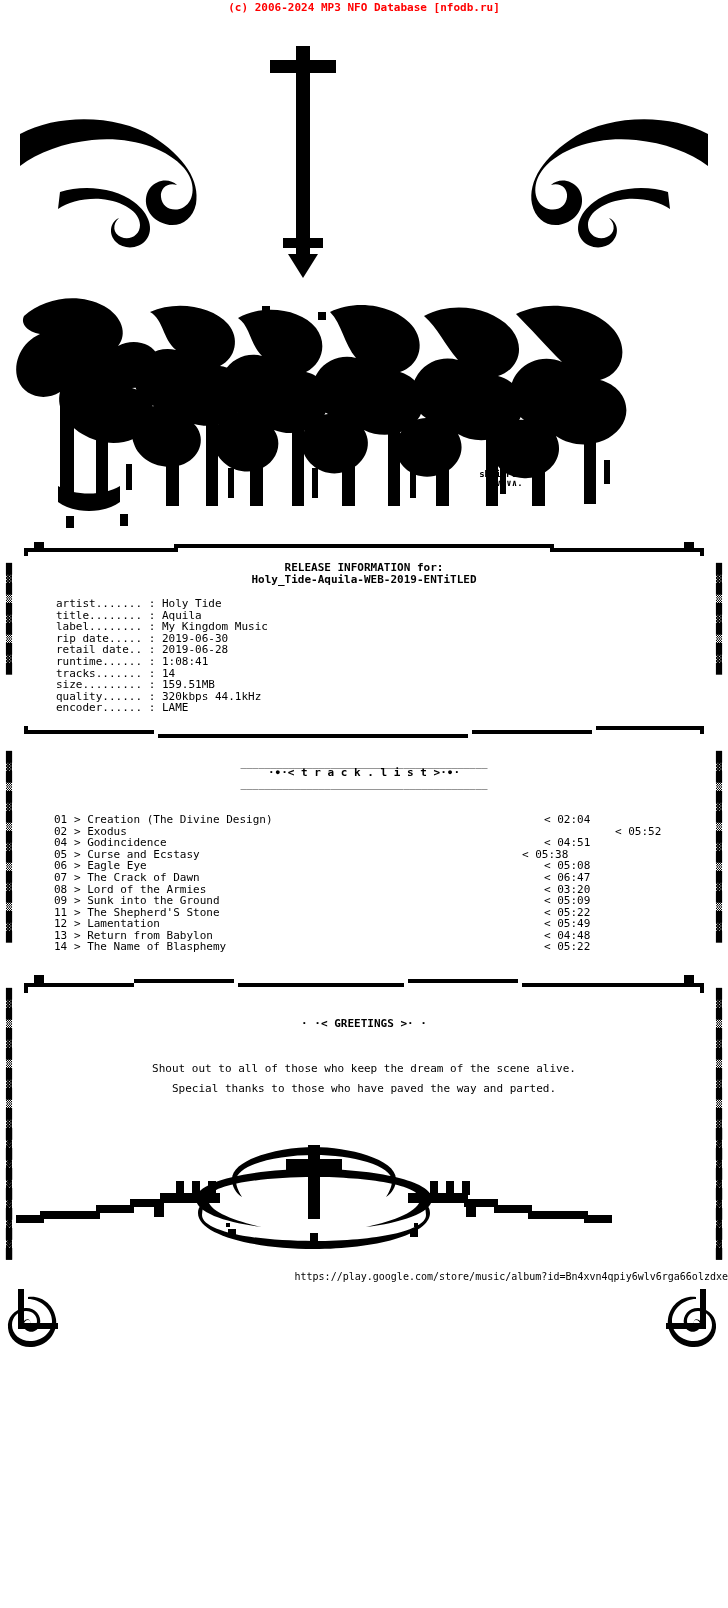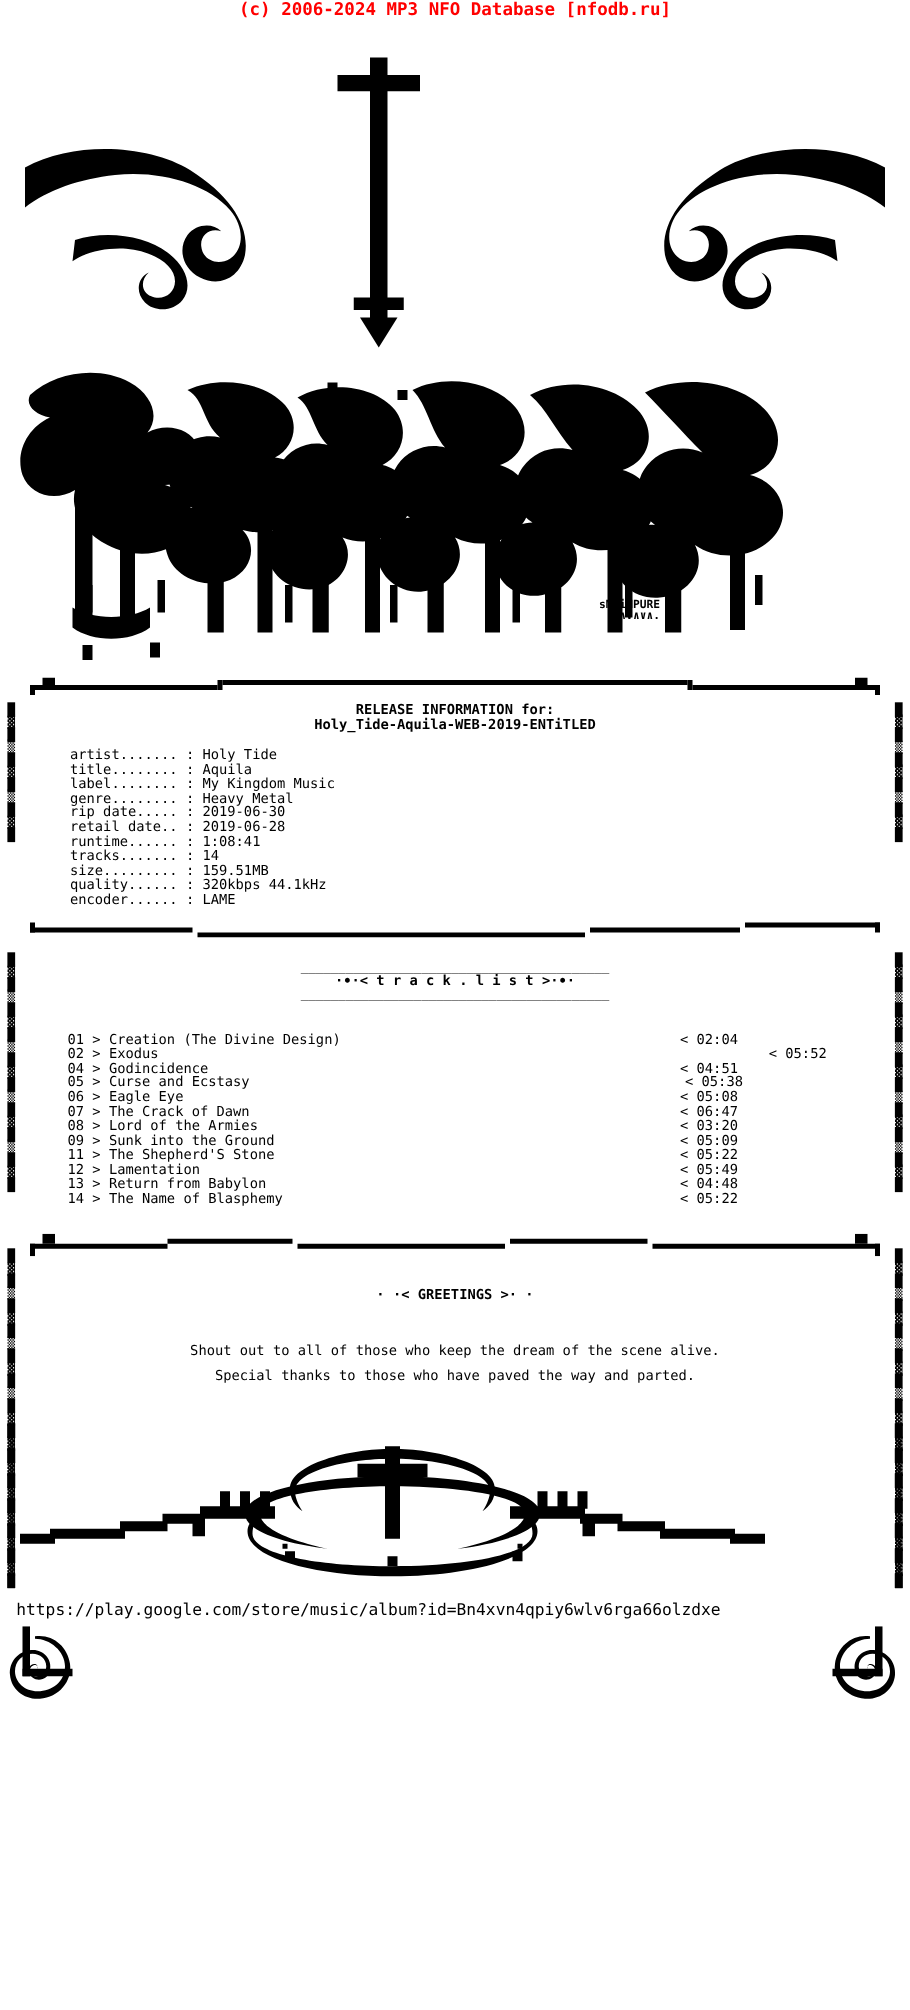--- a/index.html
+++ b/index.html
@@ -11,21 +11,21 @@
     width: 728px;
     height: 1608px;
     font-family: "DejaVu Sans Mono", "Liberation Mono", monospace;
     color: #000000;
     position: relative;
     overflow: hidden;
   }
   .header-bar {
     width: 100%;
     text-align: center;
-    font-size: 14px;
+    font-size: 11px;
     font-weight: bold;
     color: #ff0000;
     letter-spacing: 0px;
     padding-top: 2px;
     height: 14px;
     line-height: 12px;
     font-family: "DejaVu Sans Mono", "Liberation Mono", monospace;
   }
   .sig {
     font-size: 9px;
@@ -65,23 +65,23 @@
     font-size: 11px;
     line-height: 14px;
     font-weight: bold;
   }
   .greet-body {
     font-size: 11px;
     line-height: 20px;
     text-align: center;
   }
   .url {
-    font-size: 13px;
+    font-size: 10px;
     line-height: 12px;
-    text-align: left;
+    text-align: right;
     padding-left: 13px;
   }
   .side-deco {
     position: absolute;
     font-size: 10px;
     line-height: 10px;
     font-weight: bold;
     white-space: pre;
   }
 </style>
@@ -135,21 +135,21 @@
       <rect x="126" y="448" width="6" height="26"></rect>
       <rect x="228" y="452" width="6" height="30"></rect>
       <rect x="312" y="452" width="6" height="30"></rect>
       <rect x="410" y="452" width="6" height="30"></rect>
       <rect x="500" y="452" width="6" height="26"></rect>
       <rect x="604" y="444" width="6" height="24"></rect>
       <rect x="66" y="500" width="8" height="14"></rect>
       <rect x="120" y="498" width="8" height="12"></rect>
     </g>
   </svg>
-  <div class="sig" style="position:absolute;right:0;top:466px;padding-right:200px;">
+  <div class="sig" style="position:absolute;right:0;top:456px;padding-right:200px;text-align:center;">
     <span>sM!iMPURE</span><br>
     <span>.∧∨∧∨∧.</span>
   </div>
 </div>
 
 <div class="panel" style="margin-top:14px;">
   <svg width="708" height="14" viewBox="0 0 708 14" style="display:block;">
     <g fill="#000">
       <rect x="14" y="6" width="150" height="4"></rect>
       <rect x="168" y="2" width="372" height="4"></rect>
@@ -165,21 +165,20 @@
 
   <div class="section-title" style="margin-top:6px;">
     <span>RELEASE INFORMATION for:</span><br>
     <span>Holy_Tide-Aquila-WEB-2019-ENTiTLED</span>
   </div>
 
   <div class="info-block" style="margin-top:12px;">
     <div><span>artist.......</span> <span>:</span> <span>Holy Tide</span></div>
     <div><span>title........</span> <span>:</span> <span>Aquila</span></div>
     <div><span>label........</span> <span>:</span> <span>My Kingdom Music</span></div>
-    <div><span>genre........</span> <span>:</span> <span>Heavy Metal</span></div>
     <div><span>rip date.....</span> <span>:</span> <span>2019-06-30</span></div>
     <div><span>retail date..</span> <span>:</span> <span>2019-06-28</span></div>
     <div><span>runtime......</span> <span>:</span> <span>1:08:41</span></div>
     <div><span>tracks.......</span> <span>:</span> <span>14</span></div>
     <div><span>size.........</span> <span>:</span> <span>159.51MB</span></div>
     <div><span>quality......</span> <span>:</span> <span>320kbps 44.1kHz</span></div>
     <div><span>encoder......</span> <span>:</span> <span>LAME</span></div>
   </div>
 
   <svg width="708" height="16" viewBox="0 0 708 16" style="display:block;margin-top:8px;">
@@ -238,21 +237,21 @@
     <div style="position:relative;">
       <span>04</span>
       <span>&gt;</span>
       <span>Godincidence</span>
       <span style="position:absolute;left:490px;"><span>&lt;</span> <span>04:51</span></span>
     </div>
     <div style="position:relative;">
       <span>05</span>
       <span>&gt;</span>
       <span>Curse and Ecstasy</span>
-      <span style="position:absolute;left:494px;"><span>&lt;</span> <span>05:38</span></span>
+      <span style="position:absolute;left:468px;"><span>&lt;</span> <span>05:38</span></span>
     </div>
     <div style="position:relative;">
       <span>06</span>
       <span>&gt;</span>
       <span>Eagle Eye</span>
       <span style="position:absolute;left:490px;"><span>&lt;</span> <span>05:08</span></span>
     </div>
     <div style="position:relative;">
       <span>07</span>
       <span>&gt;</span>

